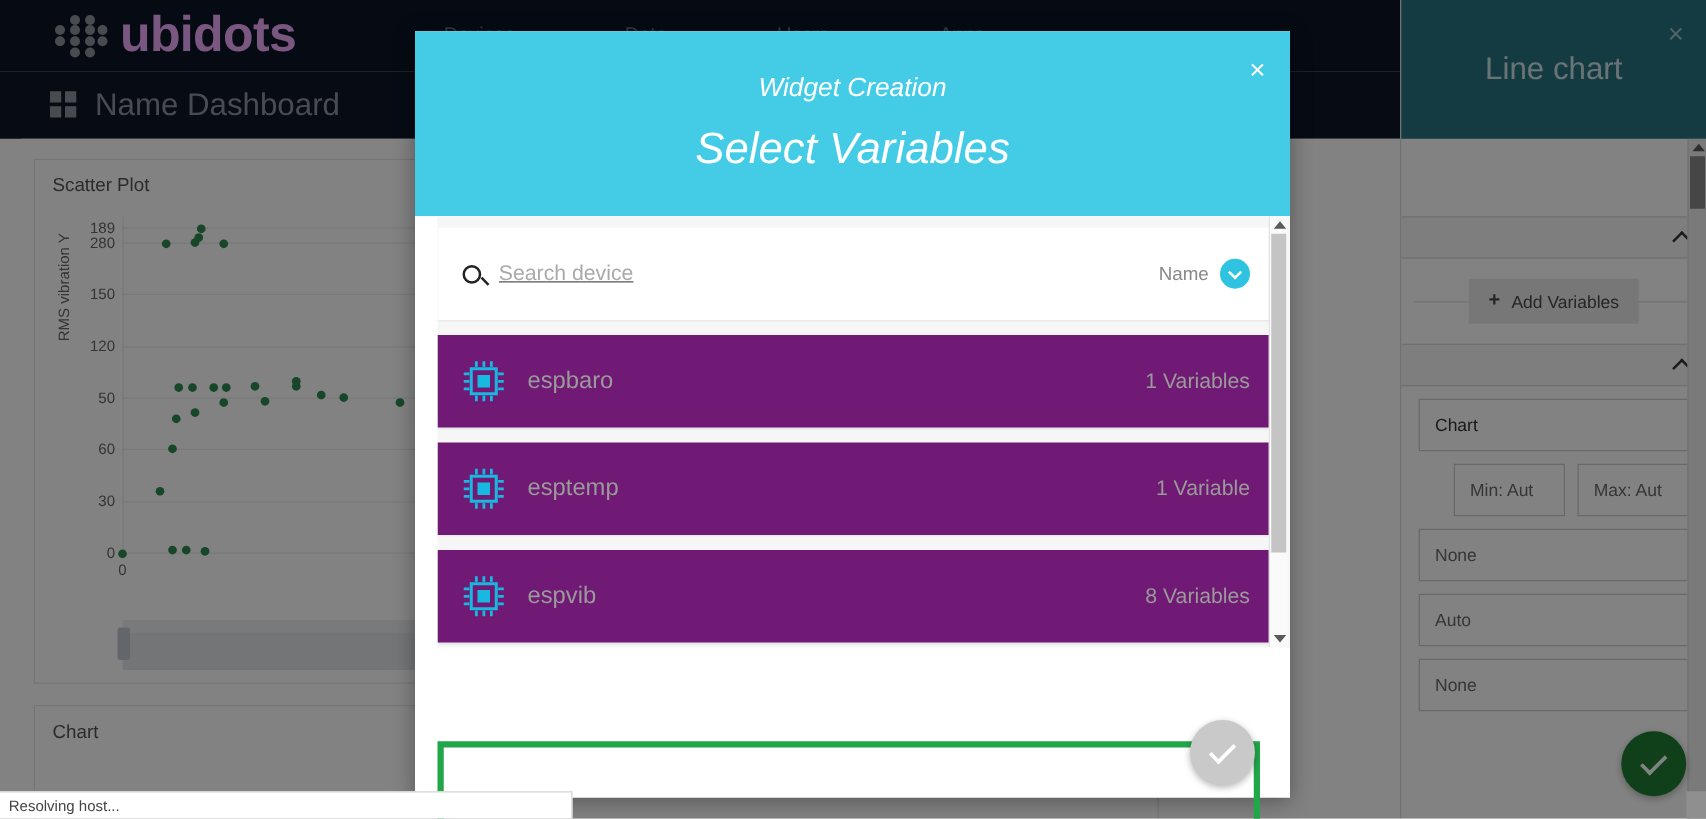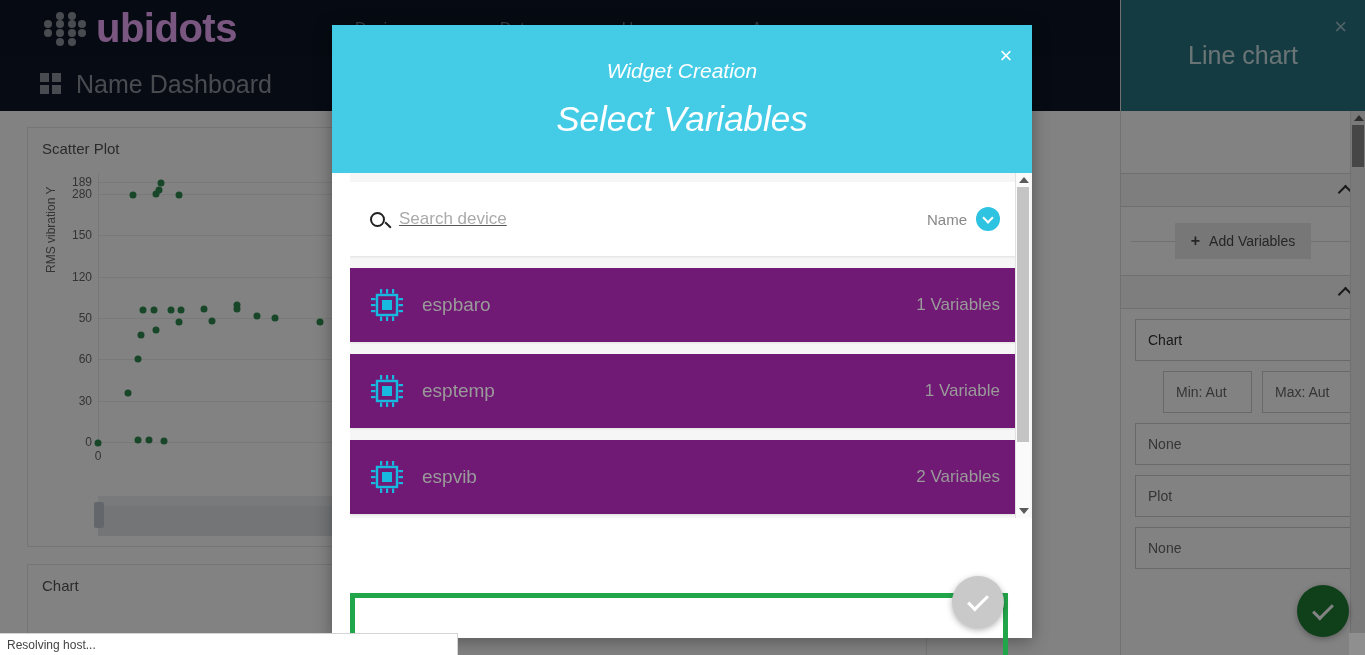--- a/index.html
+++ b/index.html
@@ -323,21 +323,21 @@
         <div class="cfg-section">
           <span class="chev-up"></span>
         </div>
         <div class="cfg-fields">
           <div class="fld filled">Chart</div>
           <div class="fld-row">
             <div class="fld">Min: Aut</div>
             <div class="fld">Max: Aut</div>
           </div>
           <div class="fld">None</div>
-          <div class="fld">Plot</div>
+          <div class="fld">Auto</div>
           <div class="fld">None</div>
         </div>
         <div class="cfg-scroll">
           <span class="sb-arrow up"></span>
           <div class="thumb"></div>
           <span class="sb-arrow dn"></span>
         </div>
       </div>
       <div class="fab" id="fab-green">
         <span class="check"></span>
@@ -425,21 +425,21 @@
                   <rect x="22" y="28.5" width="2.2" height="4.5"></rect>
                   <rect x="1" y="10" width="4.5" height="2.2"></rect>
                   <rect x="1" y="16" width="4.5" height="2.2"></rect>
                   <rect x="1" y="22" width="4.5" height="2.2"></rect>
                   <rect x="28.5" y="10" width="4.5" height="2.2"></rect>
                   <rect x="28.5" y="16" width="4.5" height="2.2"></rect>
                   <rect x="28.5" y="22" width="4.5" height="2.2"></rect>
                 </g>
               </svg></span>
           <span class="device-name">espvib</span>
-          <span class="device-count">2 Variables</span>
+          <span class="device-count">8 Variables</span>
         </div>
 
         <div class="list-sb">
           <span class="sb-arrow up"></span>
           <div class="thumb"></div>
           <span class="sb-arrow dn"></span>
         </div>
       </div>
 
       <div class="highlight-box">

